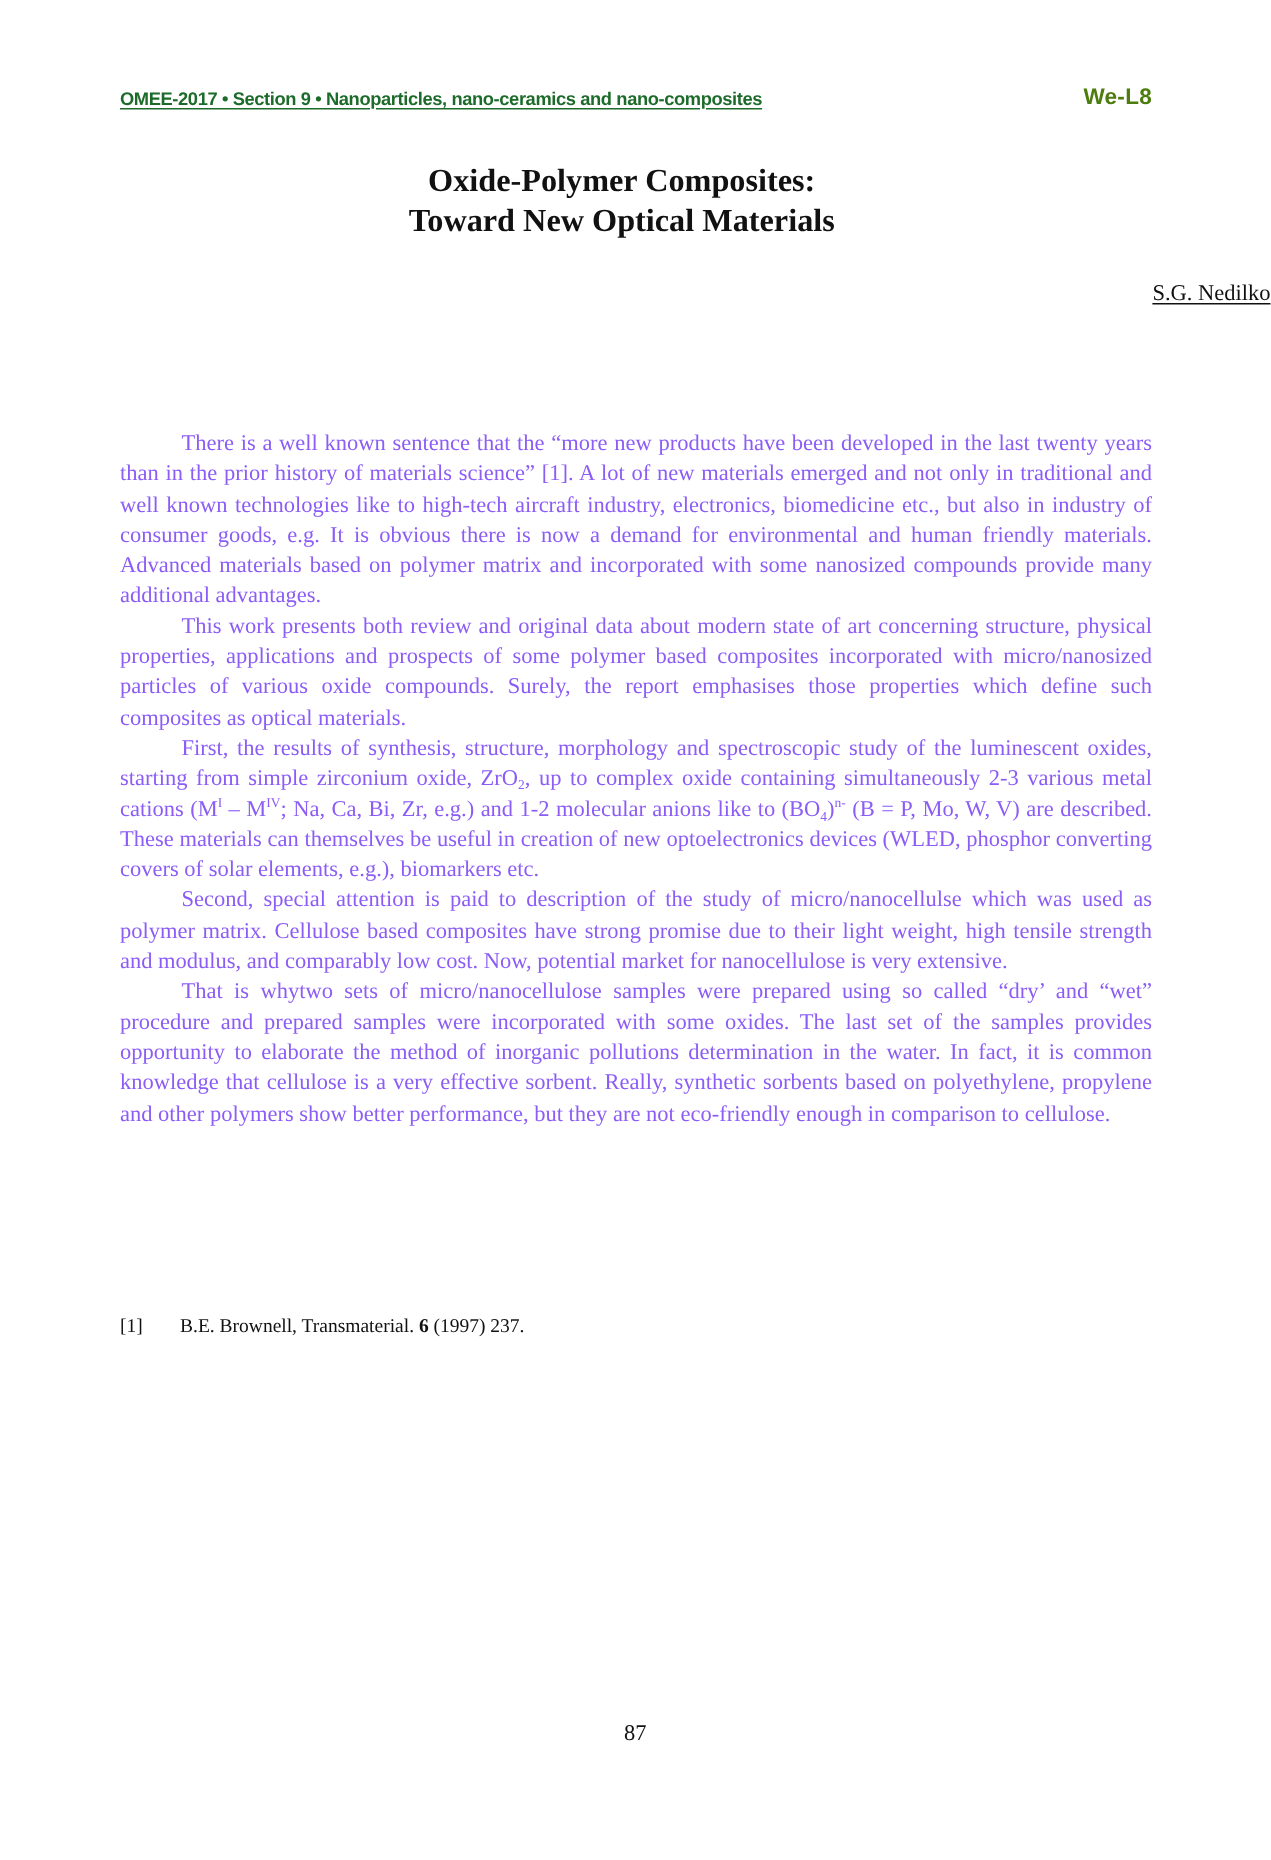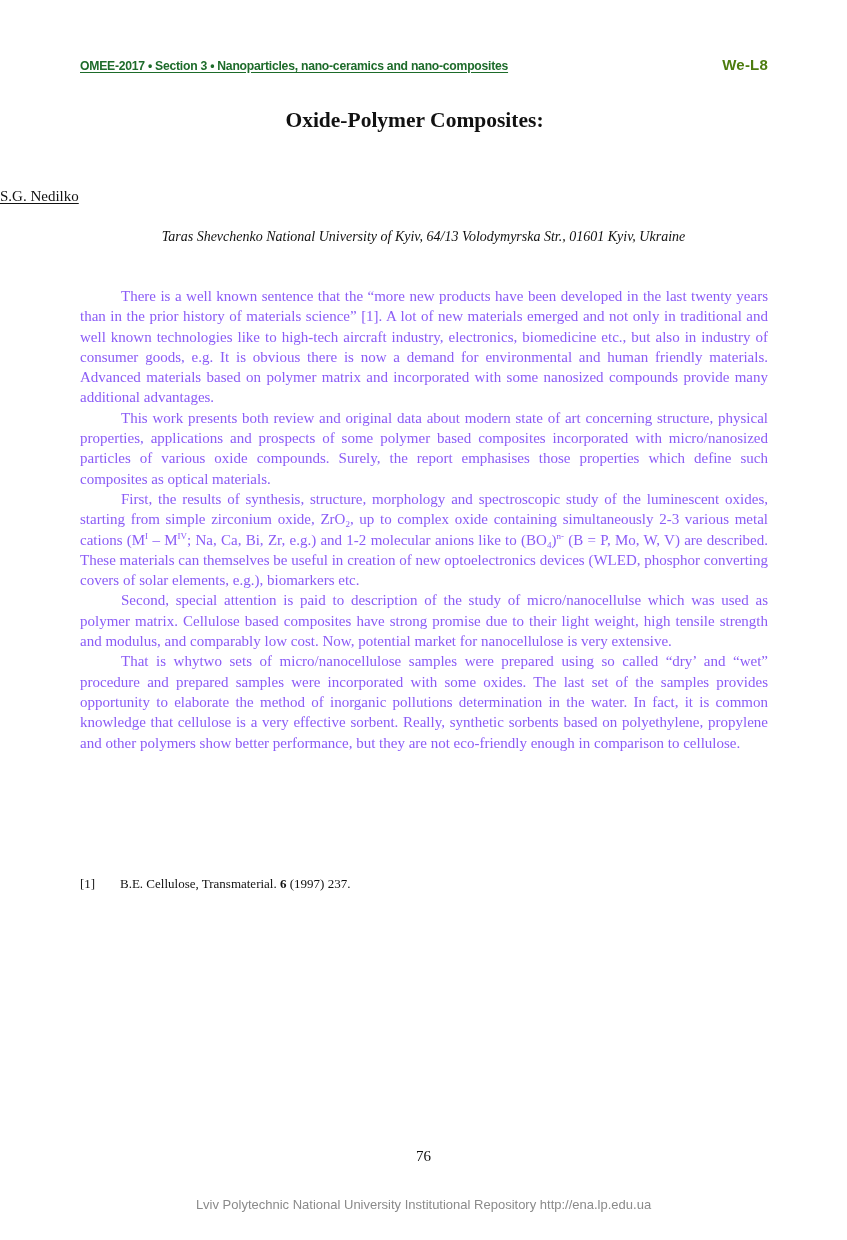--- a/index.html
+++ b/index.html
@@ -22,21 +22,21 @@
     letter-spacing: 0.2px;
   }
 
   .title {
     position: absolute; left: 0; width: 829px; top: 107px;
     text-align: center; font-family: "Liberation Serif", serif;
     font-weight: bold; font-size: 21.5px; line-height: 27px; color: #111;
   }
   .author {
     position: absolute; left: 0; width: 847px; top: 188px;
-    text-align: left; font-family: "Liberation Serif", serif;
+    text-align: right; font-family: "Liberation Serif", serif;
     font-size: 15px; text-decoration: underline; text-underline-offset: 2px;
   }
   .affiliation {
     position: absolute; left: 0; width: 847px; top: 229px;
     text-align: center; font-family: "Liberation Serif", serif;
     font-style: italic; font-size: 14px;
   }
 
   .body-text {
     position: absolute; left: 80px; top: 286px; width: 688px;
@@ -63,43 +63,42 @@
     position: absolute; left: 0; width: 847px; top: 1197px; text-align: center;
     font-family: "Liberation Sans", sans-serif; font-size: 13px; color: #8a8a8a;
   }
 </style>
 </head>
 <body>
 
 <div class="page">
 
   <div class="running-header">
-    <span class="rh-left">OMEE-2017 • Section 3 • Nanoparticles, nano-ceramics and nano-composites</span>
+    <span class="rh-left">OMEE-2017 • Section 9 • Nanoparticles, nano-ceramics and nano-composites</span>
     <span class="rh-right">We-L8</span>
   </div>
 
   <div class="title">
     <div>Oxide-Polymer Composites:</div>
+    <div>Toward New Optical Materials</div>
   </div>
 
   <div class="author">S.G. Nedilko</div>
 
-  <div class="affiliation">Taras Shevchenko National University of Kyiv, 64/13 Volodymyrska Str., 01601 Kyiv, Ukraine</div>
 
   <div class="body-text">
     <p>There is a well known sentence that the “more new products have been developed in the last twenty years than in the prior history of materials science” [1]. A lot of new materials emerged and not only in traditional and well known technologies like to high-tech aircraft industry, electronics, biomedicine etc., but also in industry of consumer goods, e.g. It is obvious there is now a demand for environmental and human friendly materials.  Advanced materials based on polymer matrix and incorporated with some nanosized compounds provide many additional advantages.</p>
     <p>This work presents both review and original data about modern state of art concerning structure, physical properties, applications and prospects of some polymer based composites incorporated with micro/nanosized particles of various oxide compounds. Surely, the report emphasises those properties which define such composites as optical materials.</p>
     <p><span>First, the results of synthesis, structure, morphology and spectroscopic study of the luminescent oxides, starting from simple zirconium oxide, ZrO</span><sub>2</sub><span>, up to complex oxide containing simultaneously 2-3 various metal cations (M</span><sup>I</sup><span> – M</span><sup>IV</sup><span>; Na, Ca, Bi, Zr, e.g.) and 1-2 molecular anions like to (BO</span><sub>4</sub><span>)</span><sup>n-</sup><span> (B = P, Mo, W, V) are described. These materials can themselves be useful in creation of new optoelectronics devices (WLED, phosphor converting covers of solar elements, e.g.), biomarkers etc.</span></p>
     <p>Second, special attention is paid to description of the study of micro/nanocellulse which was used as polymer matrix. Cellulose based composites have strong promise due to their light weight, high tensile strength and modulus, and comparably low cost. Now, potential market for nanocellulose is very extensive.</p>
     <p>That is whytwo sets of micro/nanocellulose samples were prepared using so called “dry’ and “wet” procedure and prepared samples were incorporated with some oxides. The last set of the samples provides opportunity to elaborate the method of inorganic pollutions determination in the water. In fact, it is common knowledge that cellulose is a very effective sorbent. Really, synthetic sorbents based on polyethylene, propylene and other polymers show better performance, but they are not eco-friendly enough in comparison to cellulose.</p>
   </div>
 
   <div class="references">
     <div>
-      <span class="ref-num">[1]</span><span>B.E. Cellulose, </span><span class="ref-italic">Transmaterial</span><span>. </span><span class="ref-bold">6</span><span> (1997) 237.</span>
+      <span class="ref-num">[1]</span><span>B.E. Brownell, </span><span class="ref-italic">Transmaterial</span><span>. </span><span class="ref-bold">6</span><span> (1997) 237.</span>
     </div>
   </div>
 
-  <div class="page-number">76</div>
+  <div class="page-number">87</div>
 
-  <div class="footer">Lviv Polytechnic National University Institutional Repository http://ena.lp.edu.ua</div>
 
 </div>
 
 </body></html>

